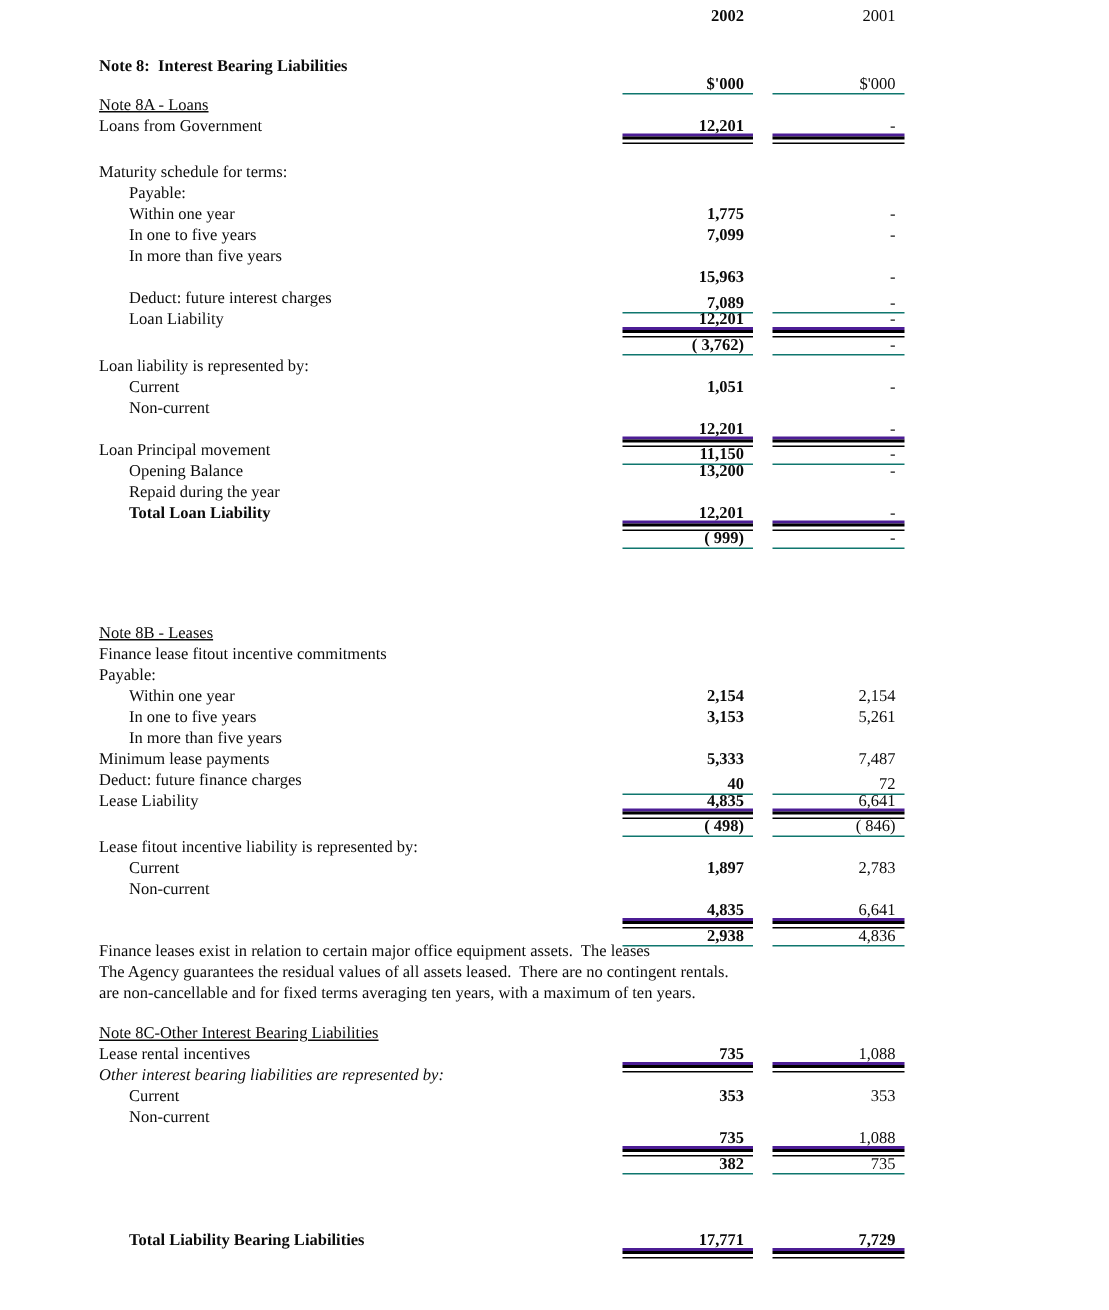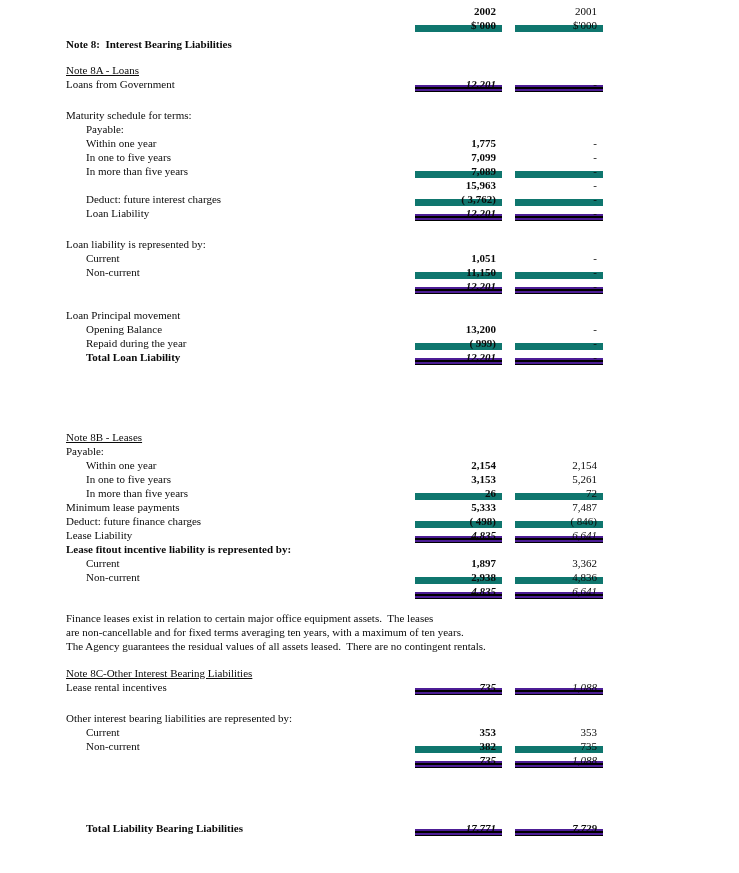--- a/index.html
+++ b/index.html
@@ -35,22 +35,22 @@
     height: 14px;
     line-height: 14px;
     text-align: right;
     padding-right: 6px;
     box-sizing: border-box;
   }
   .c1 { left: 415px; width: 87px; }
   .c2 { left: 515px; width: 88px; }
   .b { font-weight: bold; }
   .u { text-decoration: underline; }
-  .single { border-bottom: 7px solid #0f766e; }
-  .double { border-bottom: 6px solid #4c1d95; font-style: italic; }
+  .single { border-bottom: 1px solid #0f766e; margin-top: 31px; }
+  .double { border-bottom: 2px solid #4c1d95; }
   .double::after {
     content: "";
     position: absolute;
     left: 0;
     right: 0;
     top: calc(100% + 2px);
     height: 2px;
     border-top: 2px solid #000;
     border-bottom: 1px solid #000;
   }
@@ -123,109 +123,112 @@
     </div>
     <div class="row">
       <span class="label ind1">Non-current</span>
       <div class="cell c1 b single">11,150</div>
       <div class="cell c2 single">-</div>
     </div>
     <div class="row">
       <div class="cell c1 b double">12,201</div>
       <div class="cell c2 double">-</div>
     </div>
-    <div class="row" style="margin-top: 15px;">
+    <div class="row" style="">
       <span class="label">Loan Principal movement</span>
     </div>
     <div class="row">
       <span class="label ind1">Opening Balance</span>
       <div class="cell c1 b">13,200</div>
       <div class="cell c2">-</div>
     </div>
     <div class="row">
       <span class="label ind1">Repaid during the year</span>
       <div class="cell c1 b single">( 999)</div>
       <div class="cell c2 single">-</div>
     </div>
     <div class="row">
       <span class="label ind1 b">Total Loan Liability</span>
       <div class="cell c1 b double">12,201</div>
       <div class="cell c2 double">-</div>
     </div>
     <div class="row" style="margin-top: 66px; font-family: Liberation Serif, serif;">
       <span class="label u">Note 8B - Leases</span>
+    </div>
+    <div class="row">
+      <span class="label">Finance lease fitout incentive commitments</span>
     </div>
     <div class="row">
       <span class="label">Payable:</span>
     </div>
     <div class="row">
       <span class="label ind1">Within one year</span>
       <div class="cell c1 b">2,154</div>
       <div class="cell c2">2,154</div>
     </div>
     <div class="row">
       <span class="label ind1">In one to five years</span>
       <div class="cell c1 b">3,153</div>
       <div class="cell c2">5,261</div>
     </div>
     <div class="row">
       <span class="label ind1">In more than five years</span>
-      <div class="cell c1 b single">26</div>
+      <div class="cell c1 b single">40</div>
       <div class="cell c2 single">72</div>
     </div>
     <div class="row">
       <span class="label">Minimum lease payments</span>
       <div class="cell c1 b">5,333</div>
       <div class="cell c2">7,487</div>
     </div>
     <div class="row">
       <span class="label">Deduct: future finance charges</span>
       <div class="cell c1 b single">( 498)</div>
       <div class="cell c2 single">( 846)</div>
     </div>
     <div class="row">
       <span class="label">Lease Liability</span>
       <div class="cell c1 b double">4,835</div>
       <div class="cell c2 double">6,641</div>
     </div>
-    <div class="row" style=" font-weight: bold;">
+    <div class="row" style="margin-top: 17px;">
       <span class="label">Lease fitout incentive liability is represented by:</span>
     </div>
     <div class="row">
       <span class="label ind1">Current</span>
       <div class="cell c1 b">1,897</div>
-      <div class="cell c2">3,362</div>
+      <div class="cell c2">2,783</div>
     </div>
     <div class="row">
       <span class="label ind1">Non-current</span>
       <div class="cell c1 b single">2,938</div>
       <div class="cell c2 single">4,836</div>
     </div>
     <div class="row">
       <div class="cell c1 b double">4,835</div>
       <div class="cell c2 double">6,641</div>
     </div>
     <div class="row" style="margin-top: 13px;">
       <span class="label">Finance leases exist in relation to certain major office equipment assets.  The leases</span>
     </div>
     <div class="row">
+      <span class="label">The Agency guarantees the residual values of all assets leased.  There are no contingent rentals.</span>
+    </div>
+    <div class="row">
       <span class="label">are non-cancellable and for fixed terms averaging ten years, with a maximum of ten years.</span>
-    </div>
-    <div class="row">
-      <span class="label">The Agency guarantees the residual values of all assets leased.  There are no contingent rentals.</span>
     </div>
     <div class="row" style="margin-top: 13px;">
       <span class="label u">Note 8C-Other Interest Bearing Liabilities</span>
     </div>
     <div class="row">
       <span class="label">Lease rental incentives</span>
       <div class="cell c1 b double">735</div>
       <div class="cell c2 double">1,088</div>
     </div>
-    <div class="row" style="margin-top: 17px;">
+    <div class="row" style=" font-style: italic;">
       <span class="label">Other interest bearing liabilities are represented by:</span>
     </div>
     <div class="row">
       <span class="label ind1">Current</span>
       <div class="cell c1 b">353</div>
       <div class="cell c2">353</div>
     </div>
     <div class="row">
       <span class="label ind1">Non-current</span>
       <div class="cell c1 b single">382</div>

